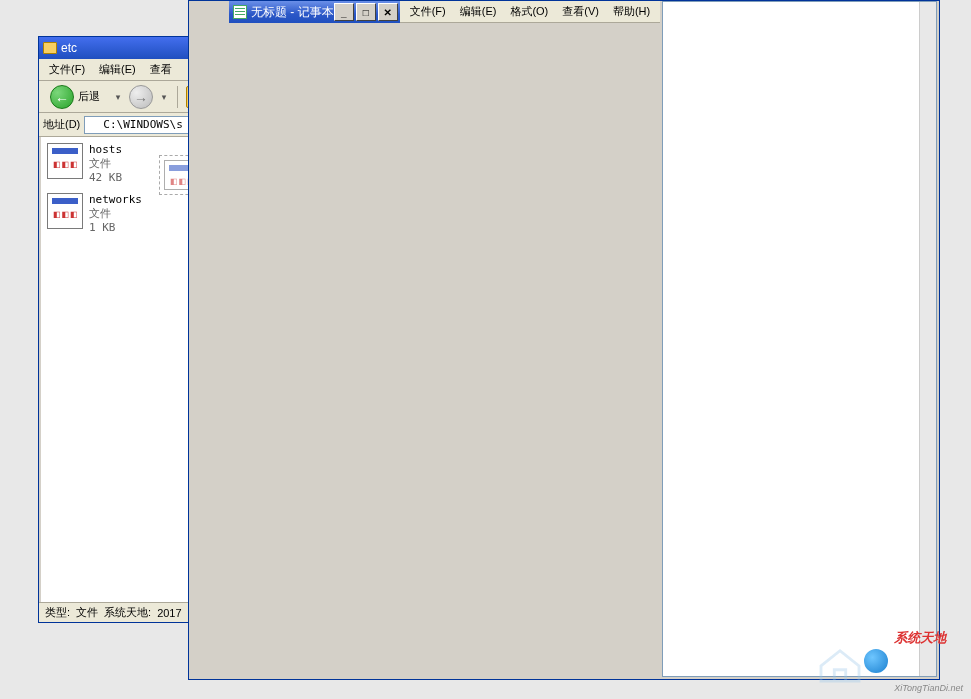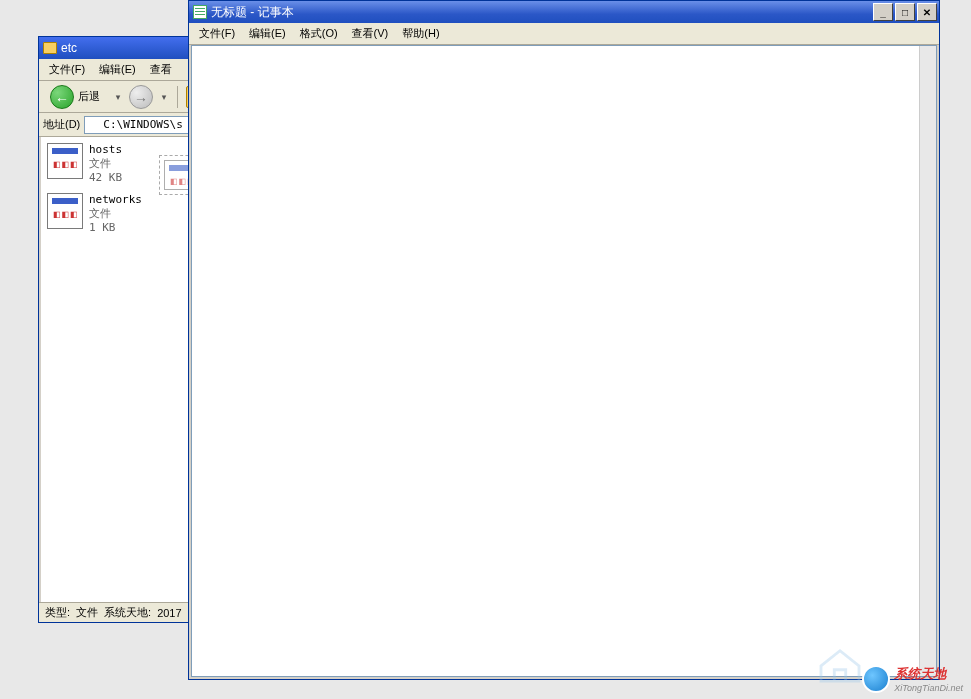--- a/index.html
+++ b/index.html
@@ -118,21 +118,21 @@
     font-size:11px;color:#000;
   }
 
   
   .notepad {
     position:absolute;
     left:188px; top:0;
     width:752px; height:680px;
     background:#d4d0c8;
     border:1px solid #003399;
-    display:flex;flex-direction:column;
+    display:flex;flex-direction:row;padding-left:40px;
   }
   .np-title {
     height:22px;
     background: linear-gradient(#6a8fe8, #2b57c7 60%, #1f4fbf);
     display:flex;align-items:center;justify-content:space-between;
     padding:0 2px 0 4px;color:#fff;font-size:12px;
   }
   .np-title-left{display:flex;align-items:center;gap:4px;}
   .np-ico{
     width:14px;height:14px;background:#fff;border:1px solid #4a6;position:relative;
@@ -173,21 +173,21 @@
     position:absolute;right:8px;bottom:6px;
     display:flex;align-items:center;gap:4px;
     font-size:11px;color:#2a6fb5;font-style:italic;
   }
   .watermark .logo{
     width:28px;height:28px;border-radius:50%;
     background:radial-gradient(circle at 35% 35%,#6ec6ff,#1a7fcf);
     border:2px solid #fff;position:relative;
   }
   .watermark .txt b{color:#d33;font-size:13px;}
-  .watermark .txt small{color:#888;font-size:9px;display:block;}
+  .watermark .txt small{color:#888;font-size:9px;display:block;margin-top:36px;}
   .house{
     position:absolute;right:108px;bottom:16px;width:46px;height:38px;opacity:.35;
   }
 </style>
 </head>
 <body>
 
 <div class="explorer">
   <div class="titlebar">
     <span class="folder-ico"></span>

